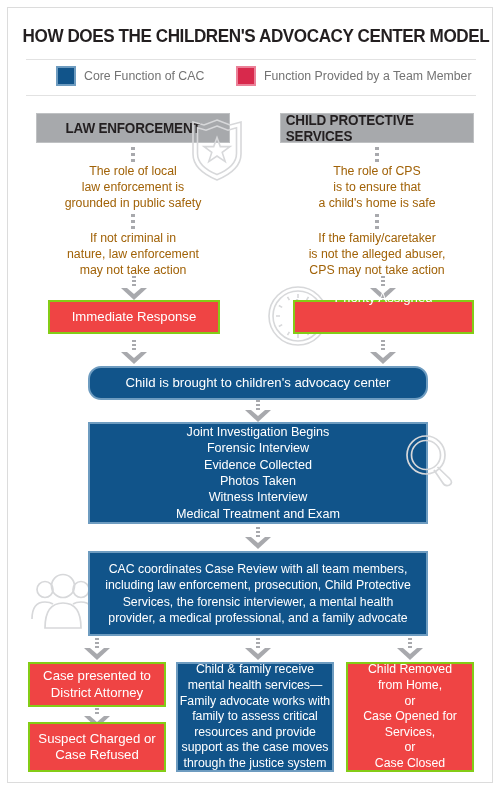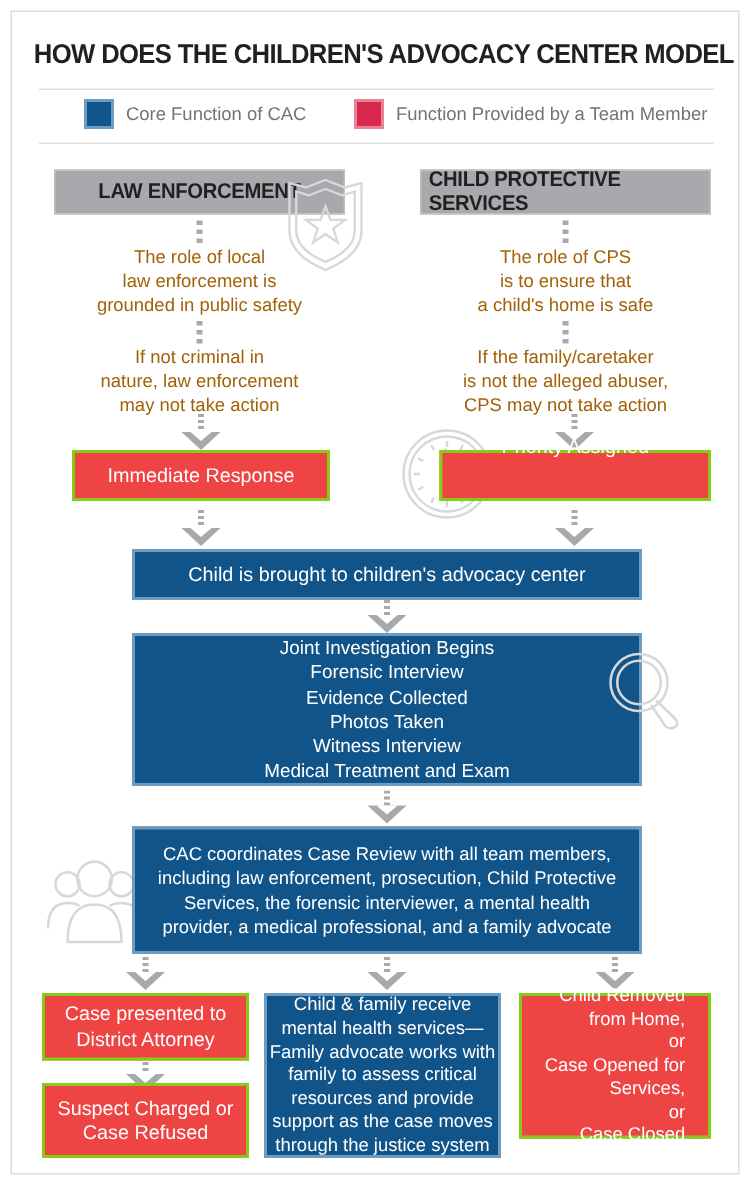--- a/index.html
+++ b/index.html
@@ -67,32 +67,32 @@
     align-items: center; justify-content: center;
     text-align: center; color: #ffffff;
     font-size: 13.2px; line-height: 16.5px;
   }
   .box.blue { background: #11548a; border: 2px solid #6e9cc0; }
   .box.red  { background: #ef4444; border: 2px solid #84cc16; }
   .box .sub { font-size: 9.6px; line-height: 11px; }
 
   #box-immediate { left: 40px;  top: 292px; width: 172px; height: 34px; }
   #box-priority  { left: 285px; top: 292px; width: 181px; height: 34px; gap: 27px; }
-  #box-child     { left: 80px;  top: 358px; width: 340px; height: 34px; }
+  #box-child     { left: 80px;  top: 358px; width: 340px; height: 34px; border-radius: 13px; }
   #box-joint     { left: 80px;  top: 414px; width: 340px; height: 102px;
                    font-size: 12.6px; line-height: 16.4px; }
   #box-cac       { left: 80px;  top: 543px; width: 340px; height: 85px;
                    font-size: 12.3px; line-height: 16.4px; padding: 0 14px; }
 
   #box-da        { left: 20px;  top: 654px; width: 138px; height: 45px; }
   #box-suspect   { left: 20px;  top: 714px; width: 138px; height: 50px; }
   #box-mh        { left: 168px; top: 654px; width: 158px; height: 110px;
                    font-size: 12.3px; line-height: 15.6px; }
-  #box-removed   { left: 338px; top: 654px; width: 128px; height: 97px;
-                   font-size: 12.3px; line-height: 15.6px; text-align: right; }
+  #box-removed   { left: 338px; top: 654px; width: 128px; height: 110px;
+                   font-size: 12.3px; line-height: 15.6px; }
 
   .arrow { position: absolute; width: 26px; }
   .arrow .stem {
     position: absolute; left: 11px; top: 0; width: 4px;
     background-image: linear-gradient(#a8a9ad 50%, transparent 50%);
     background-size: 4px 4px;
   }
   .arrow .head {
     position: absolute; left: 0; width: 0; height: 0;
     border-left: 13px solid transparent;

